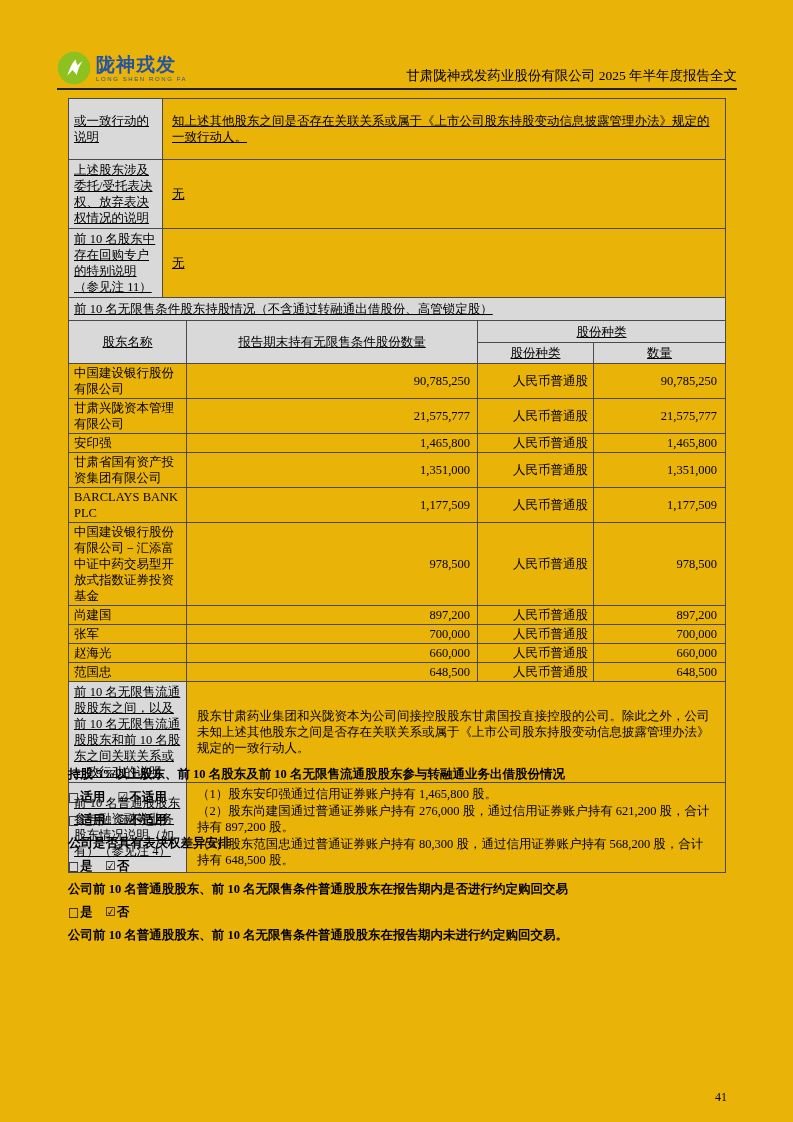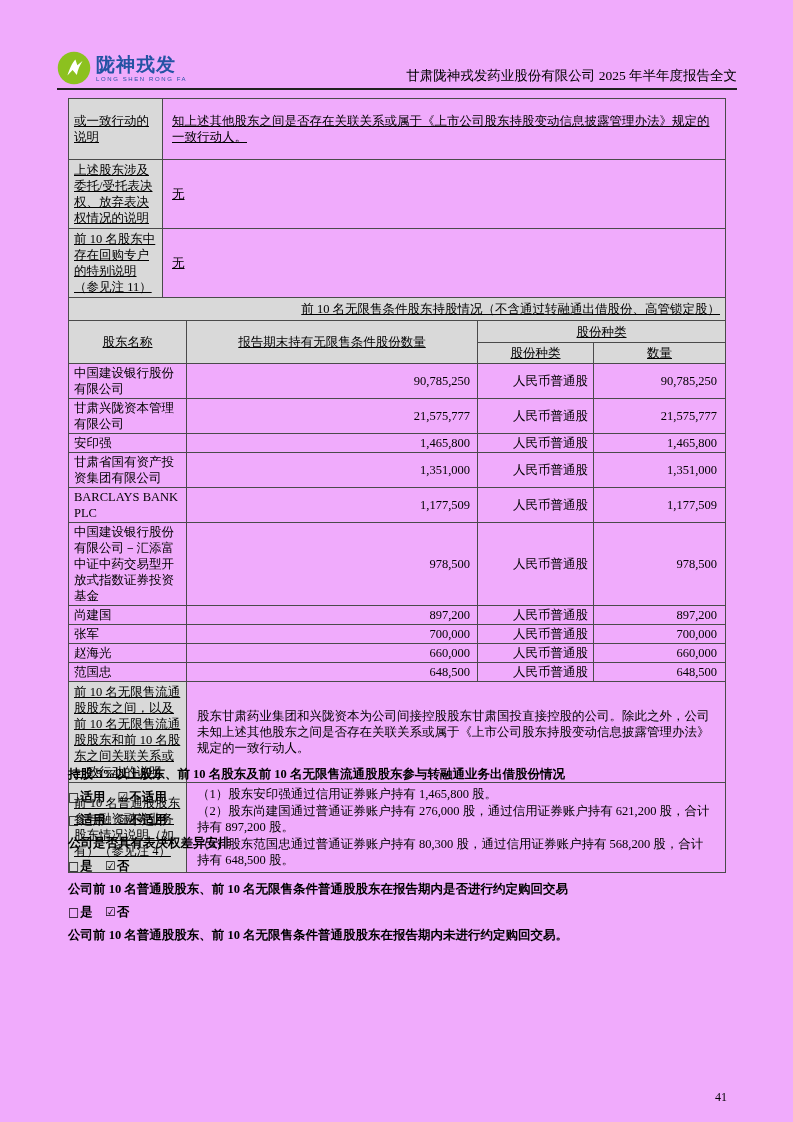--- a/index.html
+++ b/index.html
@@ -1,18 +1,18 @@
 <!DOCTYPE html>
 <html><head>
 <meta charset="utf-8">
 <style>
   * { margin:0; padding:0; box-sizing:border-box; }
   html,body { background:#ffffff; }
   .page {
-    position:relative; width:793px; height:1122px; background:#f0abfc;
+    position:relative; width:793px; height:1122px; background:#eab308;
     font-family:"Liberation Serif","DejaVu Serif",serif; color:#000;
     overflow:hidden; margin:0 auto;
   }
   
   .header {
     position:absolute; left:57px; right:56px; top:45px; height:45px;
     border-bottom:2.5px solid #202020;
     display:flex; justify-content:space-between; align-items:flex-end;
     padding-bottom:3px;
   }
@@ -34,21 +34,21 @@
   table { border-collapse:collapse; table-layout:fixed; width:657px; }
   td, th {
     border:1px solid #4a4a4a; font-size:12.5px; line-height:16px;
     font-weight:normal; vertical-align:middle; padding:1px 5px;
     word-break:break-word;
   }
   .gray { background:#d9d9d9;text-decoration:underline; }
   .t2 { margin-top:-1px; }
   .t1-label { padding:2px 4px 2px 5px; }
   .t1-value { padding:14px 9px;text-decoration:underline; }
-  .section-row td { height:23px; text-align:right; }
+  .section-row td { height:23px; text-align:left; }
   .h-row th { height:21px; text-align:center; }
   .name-cell { padding:1px 4px 1px 5px; }
   .num-cell { text-align:right; padding-right:7px; }
   .type-cell { padding-left:7px;text-align:right; }
   .cnt-cell { text-align:right; padding-right:8px; }
   .note-label { padding:2px 4px 2px 5px; }
   .note-value { padding:3px 10px; }
   .note-item { line-height:16.5px; }
 
   

